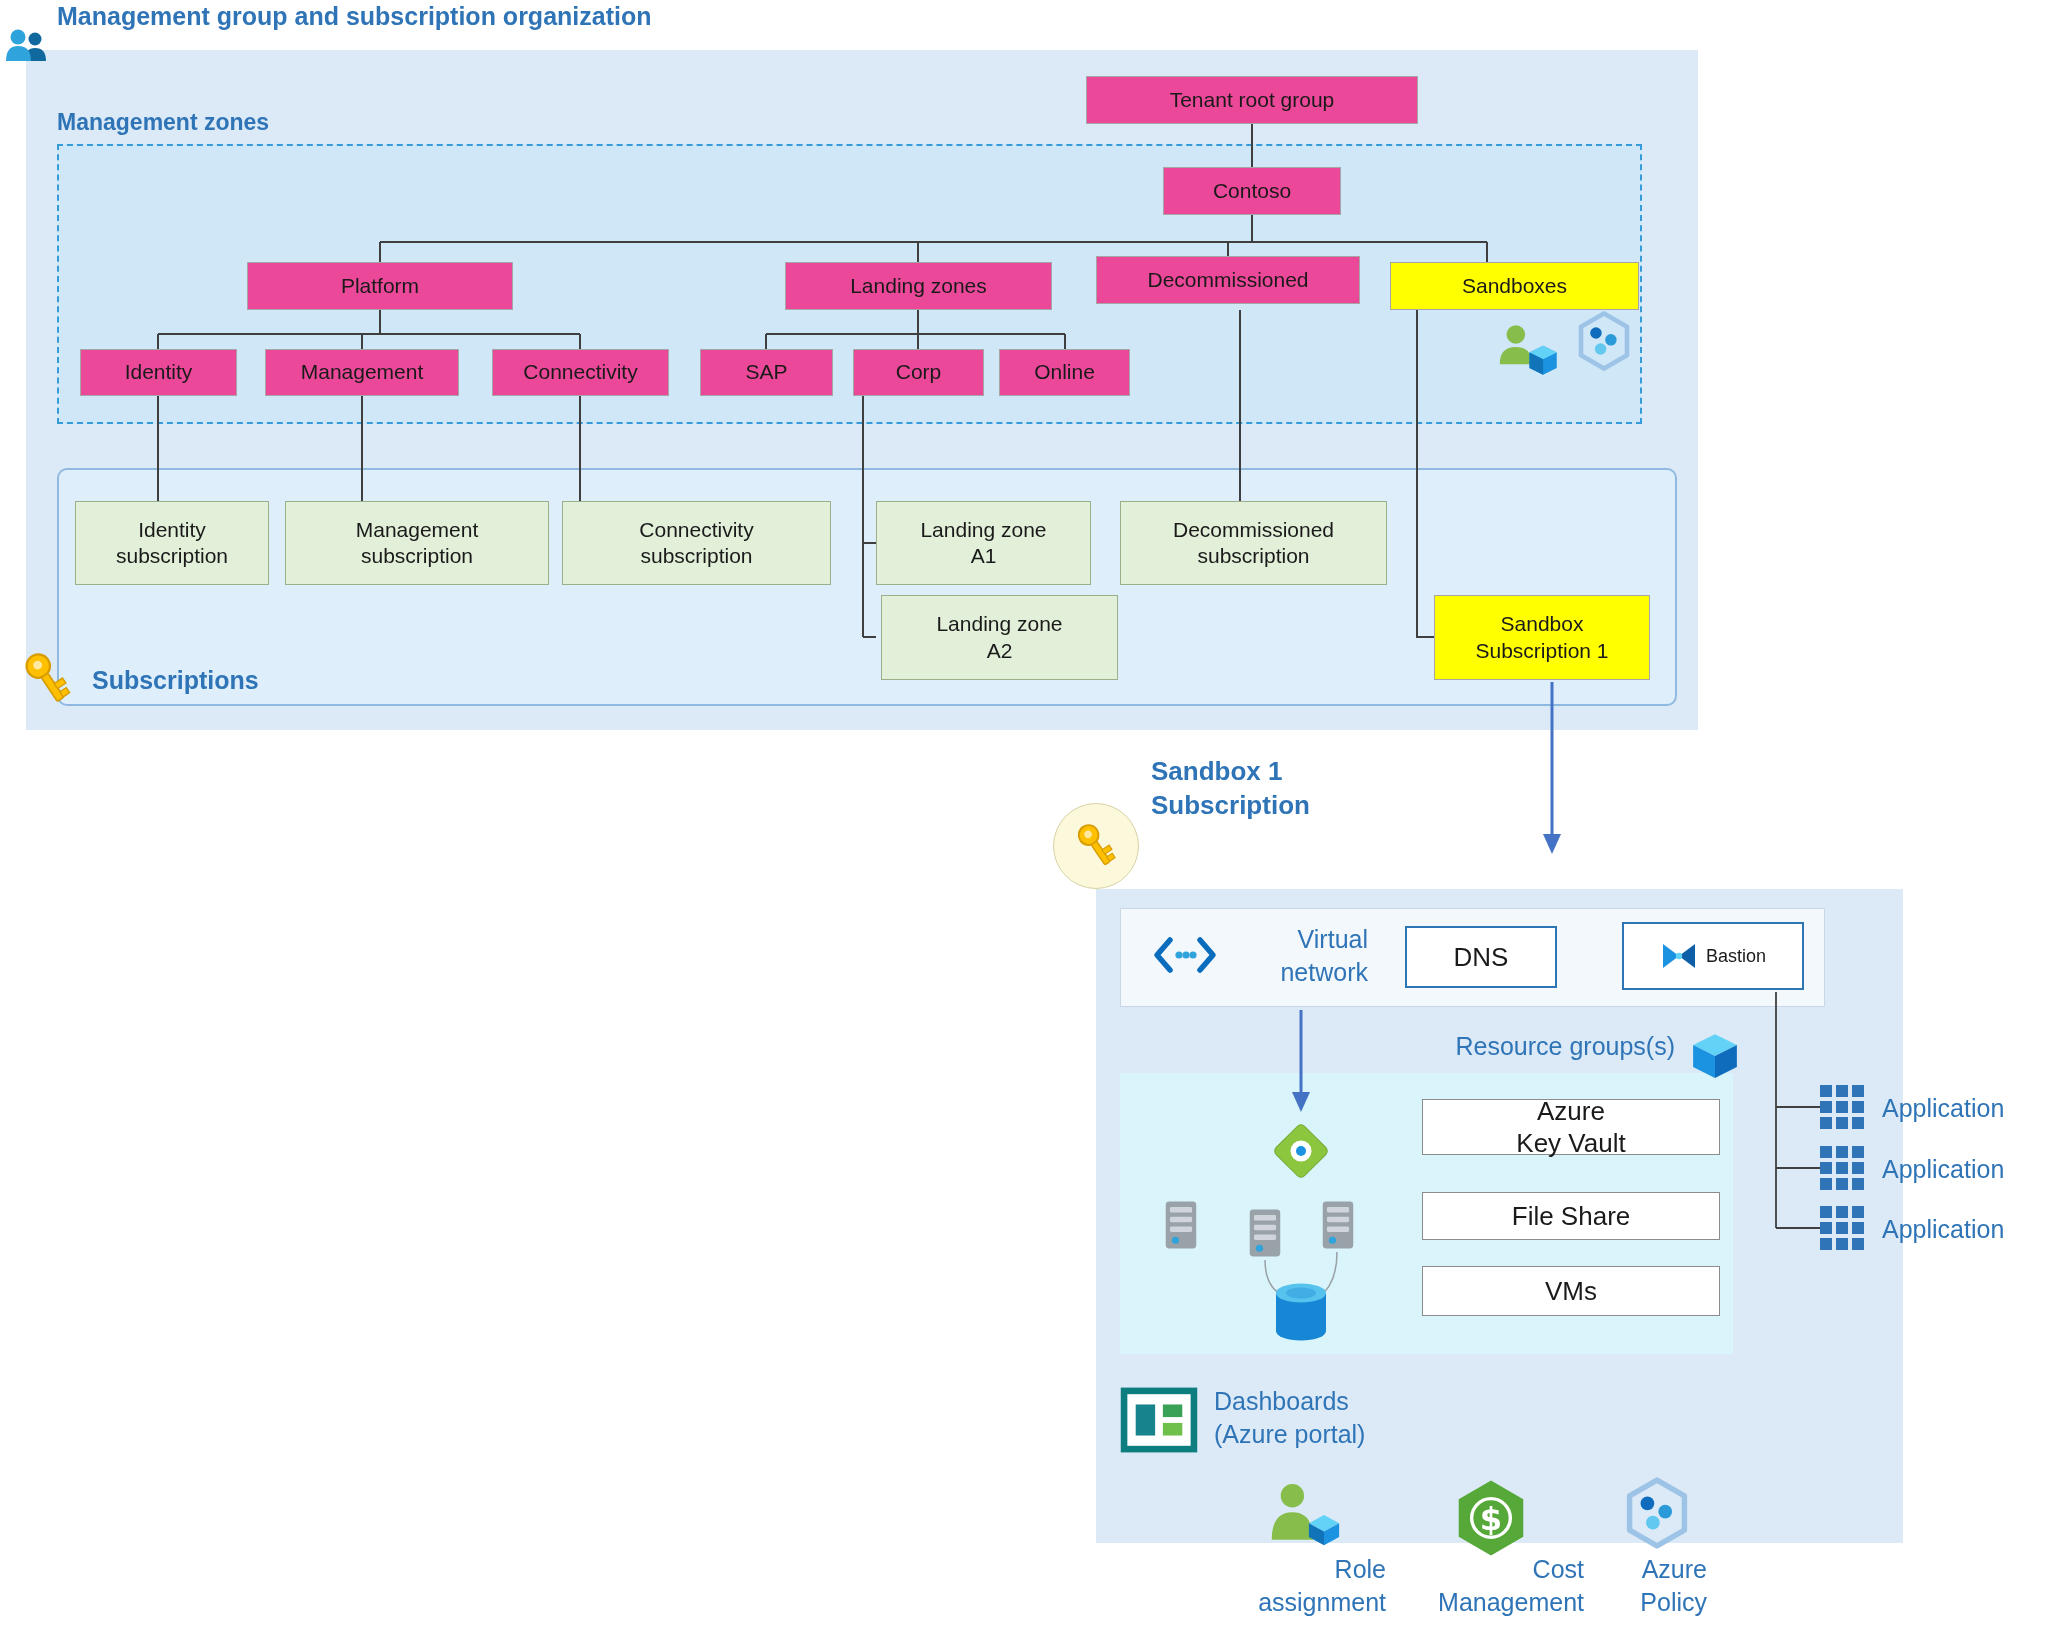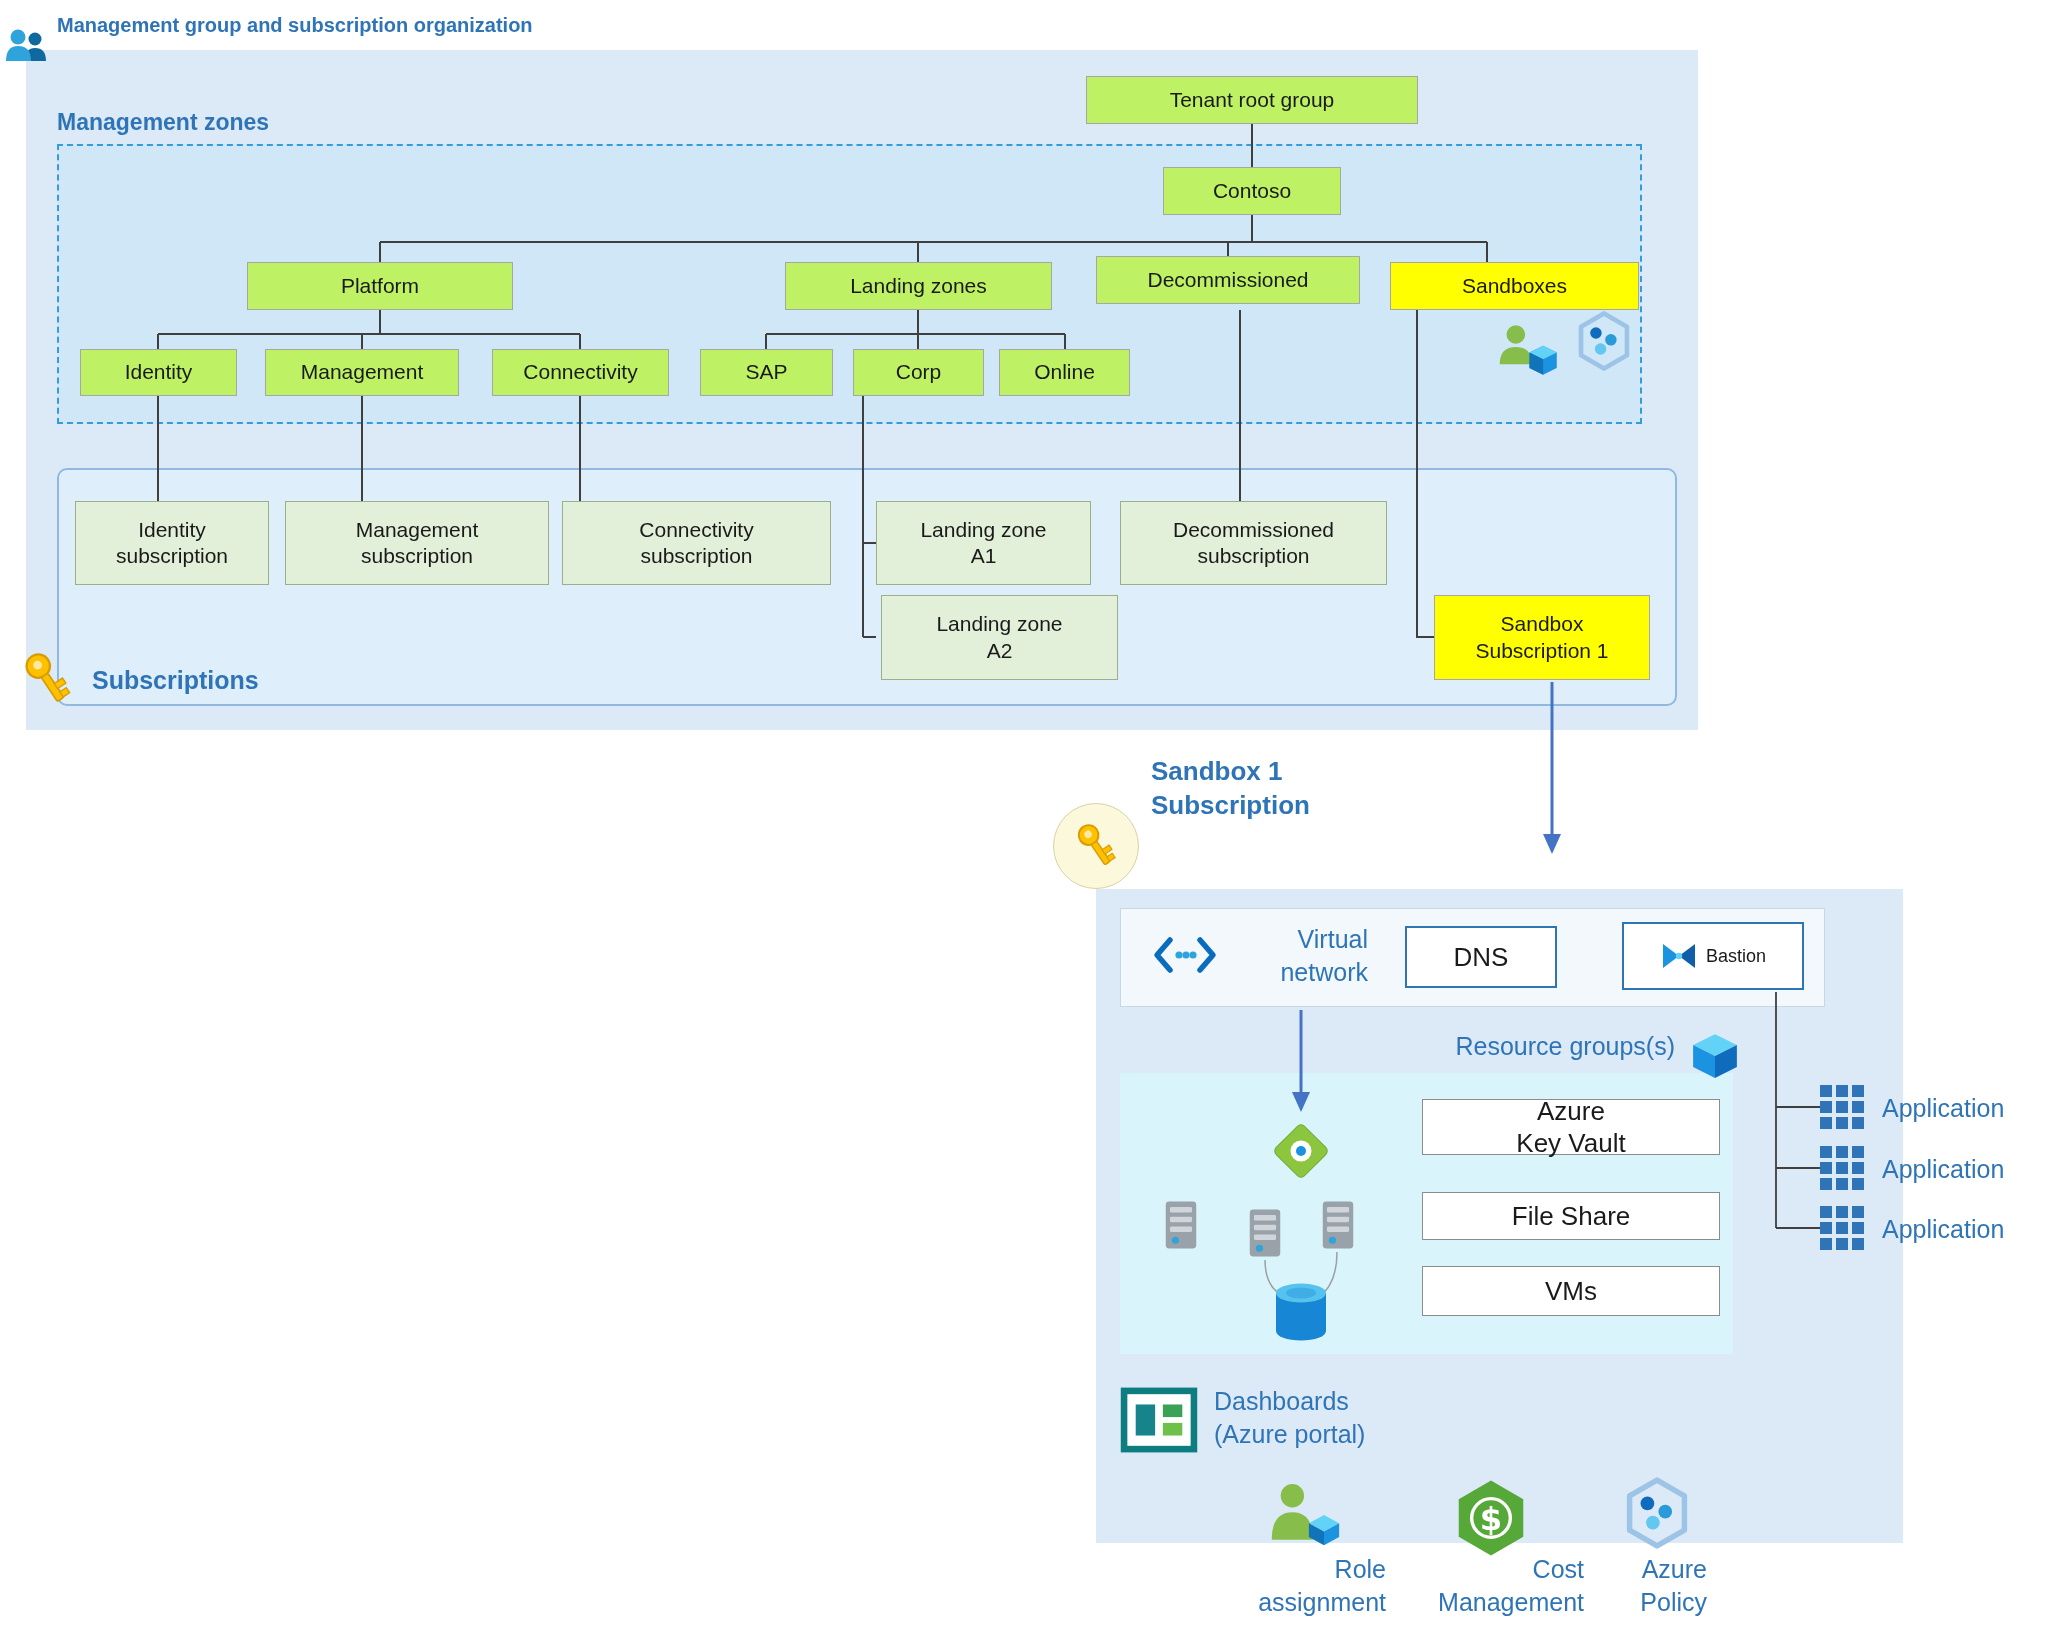--- a/index.html
+++ b/index.html
@@ -8,21 +8,21 @@
   .stage{position:relative;width:2051px;height:1643px;overflow:hidden;background:#fff}
   .abs{position:absolute}
   .panel{position:absolute}
   .org-panel{background:var(--panel-blue,#DCEAF7)}
   .mg-panel{background:var(--mg-panel-blue,#CFE7F7);border:2px dashed #359CD9}
   .subs-panel{background:var(--subs-panel-blue,#DFEEFB);border:2px solid #8FB9E0;border-radius:10px}
   .sandbox-panel{background:var(--panel-blue,#DCEAF7)}
   .cyan-panel{background:var(--cyan-panel,#D9F4FA)}
   .vnet-row{background:#F3F8FC;border:1px solid #C9D6E3}
   .node{position:absolute;display:flex;align-items:center;justify-content:center;
-        text-align:center;background:#bef264;border:1.5px solid #A6A6A6;
+        text-align:center;background:#ec4899;border:1.5px solid #A6A6A6;
         font-size:21px;line-height:1.25;color:#1a1a1a}
   .node.green{background:var(--subscription-green,#E2EFD9);border-color:#9BB089}
   .node.yellow{background:var(--highlight-yellow,#FFFF00);border-color:#A6A6A6}
   .node.outline-blue{border:2px solid #2E75B6;font-size:26px;background:#fff}
   .node.plain{border:1.3px solid #8C8C8C;font-size:26px;background:#fff}
   .blue-bold{position:absolute;color:var(--accent-blue,#2E74B6);font-weight:bold;line-height:1.3}
   .blue-text{position:absolute;color:var(--accent-blue,#2E74B6);line-height:1.3}
   .icon{position:absolute}
   .center-text{text-align:right}
   svg{display:block}
@@ -88,21 +88,21 @@
   </svg>
 
   <div class="icon" style="left:5px;top:28px">
     <svg width="44" height="36" viewBox="0 0 44 36">
       <circle cx="30" cy="11" r="6.5" fill="#10699E"></circle>
       <path d="M20 33 Q20 20 30 20 Q41 20 41 33 Z" fill="#10699E"></path>
       <circle cx="13" cy="9" r="7.5" fill="#2EA3DC"></circle>
       <path d="M1 33 Q1 18 13 18 Q26 18 26 33 Z" fill="#2EA3DC"></path>
     </svg>
   </div>
-  <div class="blue-bold" style="left:57px;top:12px;font-size:20px">Management group and subscription organization</div>
+  <div class="blue-bold" style="left:57px;top:0;font-size:25px">Management group and subscription organization</div>
   <div class="blue-bold" style="left:57px;top:108px;font-size:23px">Management zones</div>
 
   <div class="node" style="left:1086px;top:76px;width:332px;height:48px">Tenant root group</div>
   <div class="node" style="left:1163px;top:167px;width:178px;height:48px">Contoso</div>
 
   <div class="node" style="left:247px;top:262px;width:266px;height:48px">Platform</div>
   <div class="node" style="left:785px;top:262px;width:267px;height:48px">Landing zones</div>
   <div class="node" style="left:1096px;top:256px;width:264px;height:48px">Decommissioned</div>
   <div class="node yellow" style="left:1390px;top:262px;width:249px;height:48px">Sandboxes</div>
 

